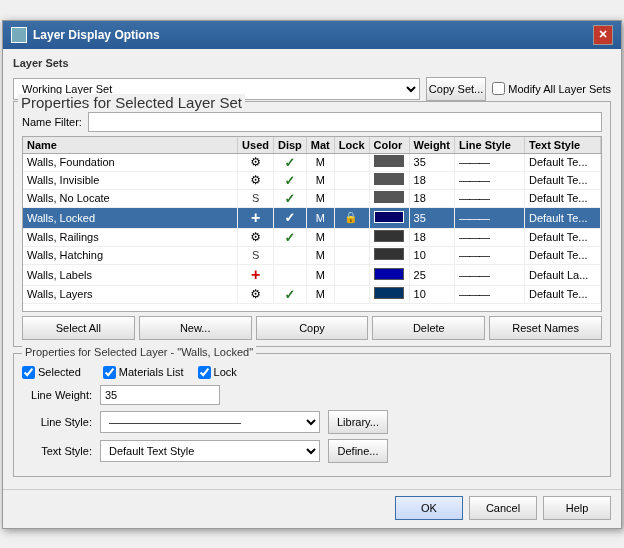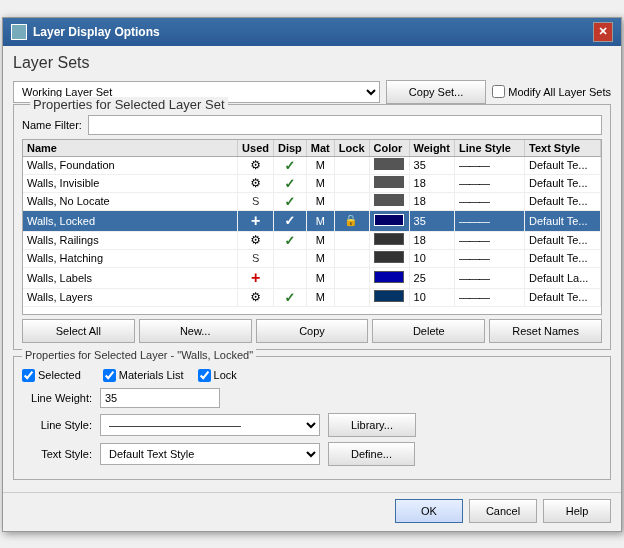--- a/index.html
+++ b/index.html
@@ -52,39 +52,39 @@
       align-items: center;
       justify-content: center;
       color: white;
       font-size: 11px;
       font-weight: bold;
     }
     .dialog-body {
       padding: 8px 10px;
     }
     .section-label {
-      font-size: 16px;
+      font-size: 11px;
       color: #333;
       margin-bottom: 4px;
-      font-weight: normal;
+      font-weight: bold;
     }
     .group-box {
       border: 1px solid #aaa;
       padding: 6px 8px;
       margin-bottom: 6px;
       background: #f0f0f0;
       position: relative;
     }
     .group-label {
       position: absolute;
       top: -8px;
-      left: 16px;
+      left: 4px;
       background: #f0f0f0;
       padding: 0 3px;
-      font-size: 13px;
+      font-size: 15px;
       color: #333;
     }
     .row {
       display: flex;
       align-items: center;
       gap: 6px;
     }
     select.dropdown {
       height: 22px;
       font-size: 11px;
@@ -93,21 +93,21 @@
       padding: 1px 4px;
       flex: 1;
     }
     button.btn {
       height: 24px;
       min-width: 60px;
       font-size: 11px;
       border: 1px solid #aaa;
       background: linear-gradient(to bottom, #fff, #e0e0e0);
       cursor: pointer;
-      padding: 1px 22px;
+      padding: 1px 2px;
     }
     .checkbox-label {
       display: flex;
       align-items: center;
       gap: 3px;
       font-size: 11px;
       cursor: pointer;
     }
     .name-filter-row {
       display: flex;

